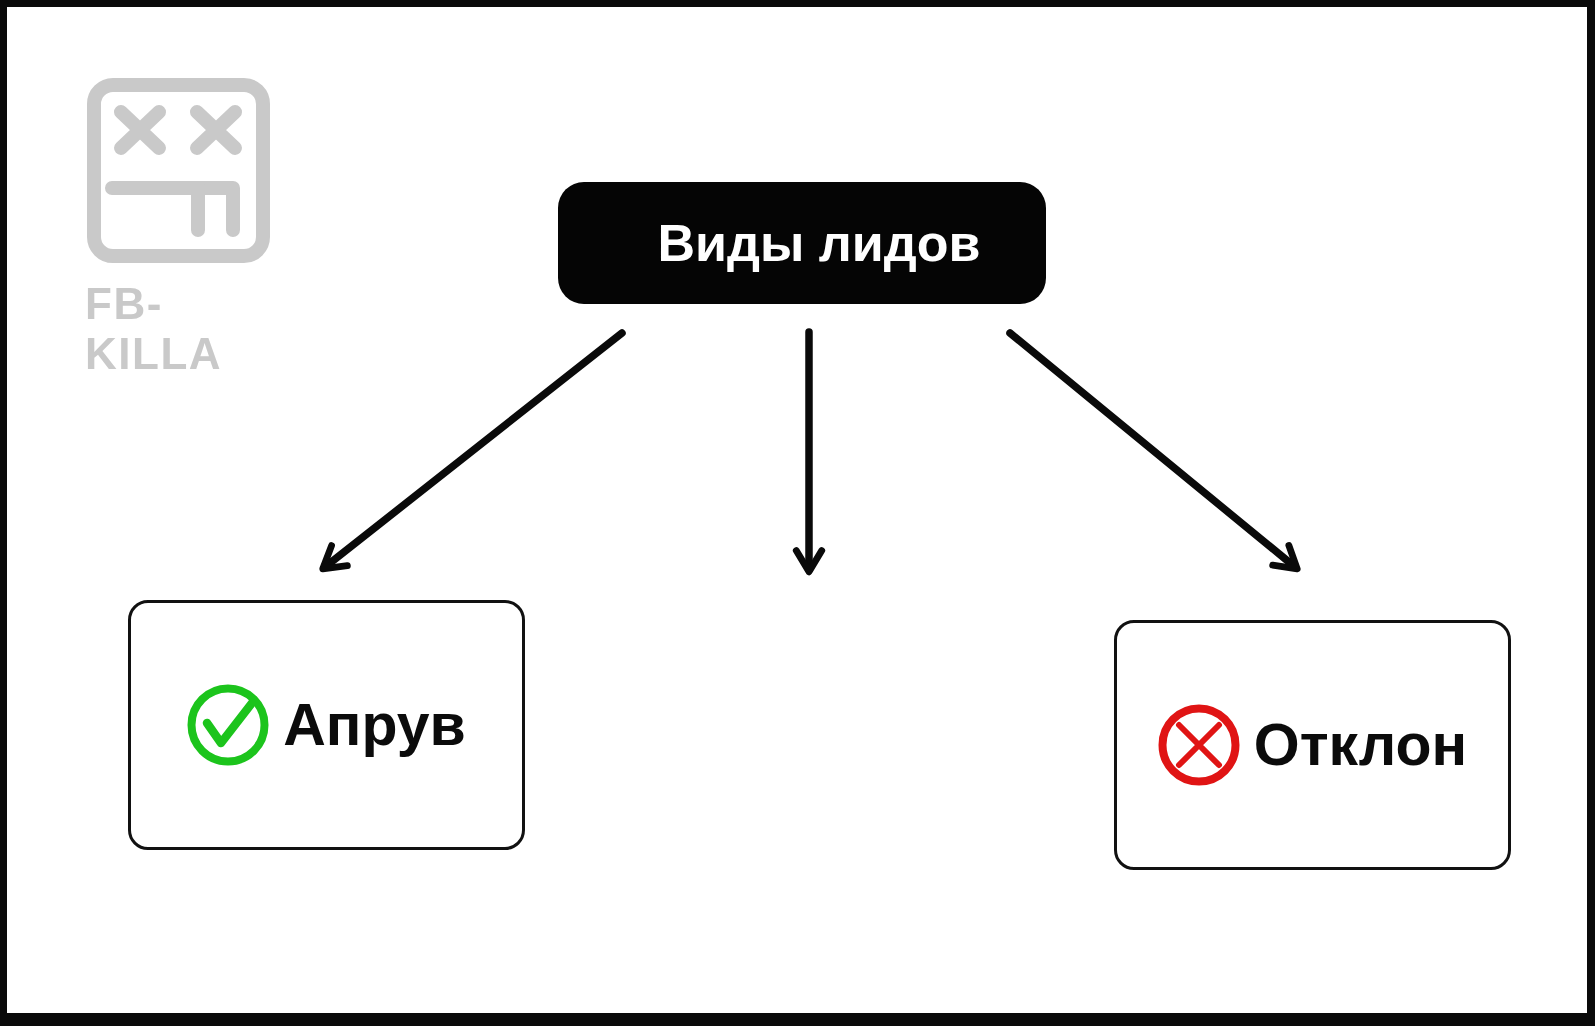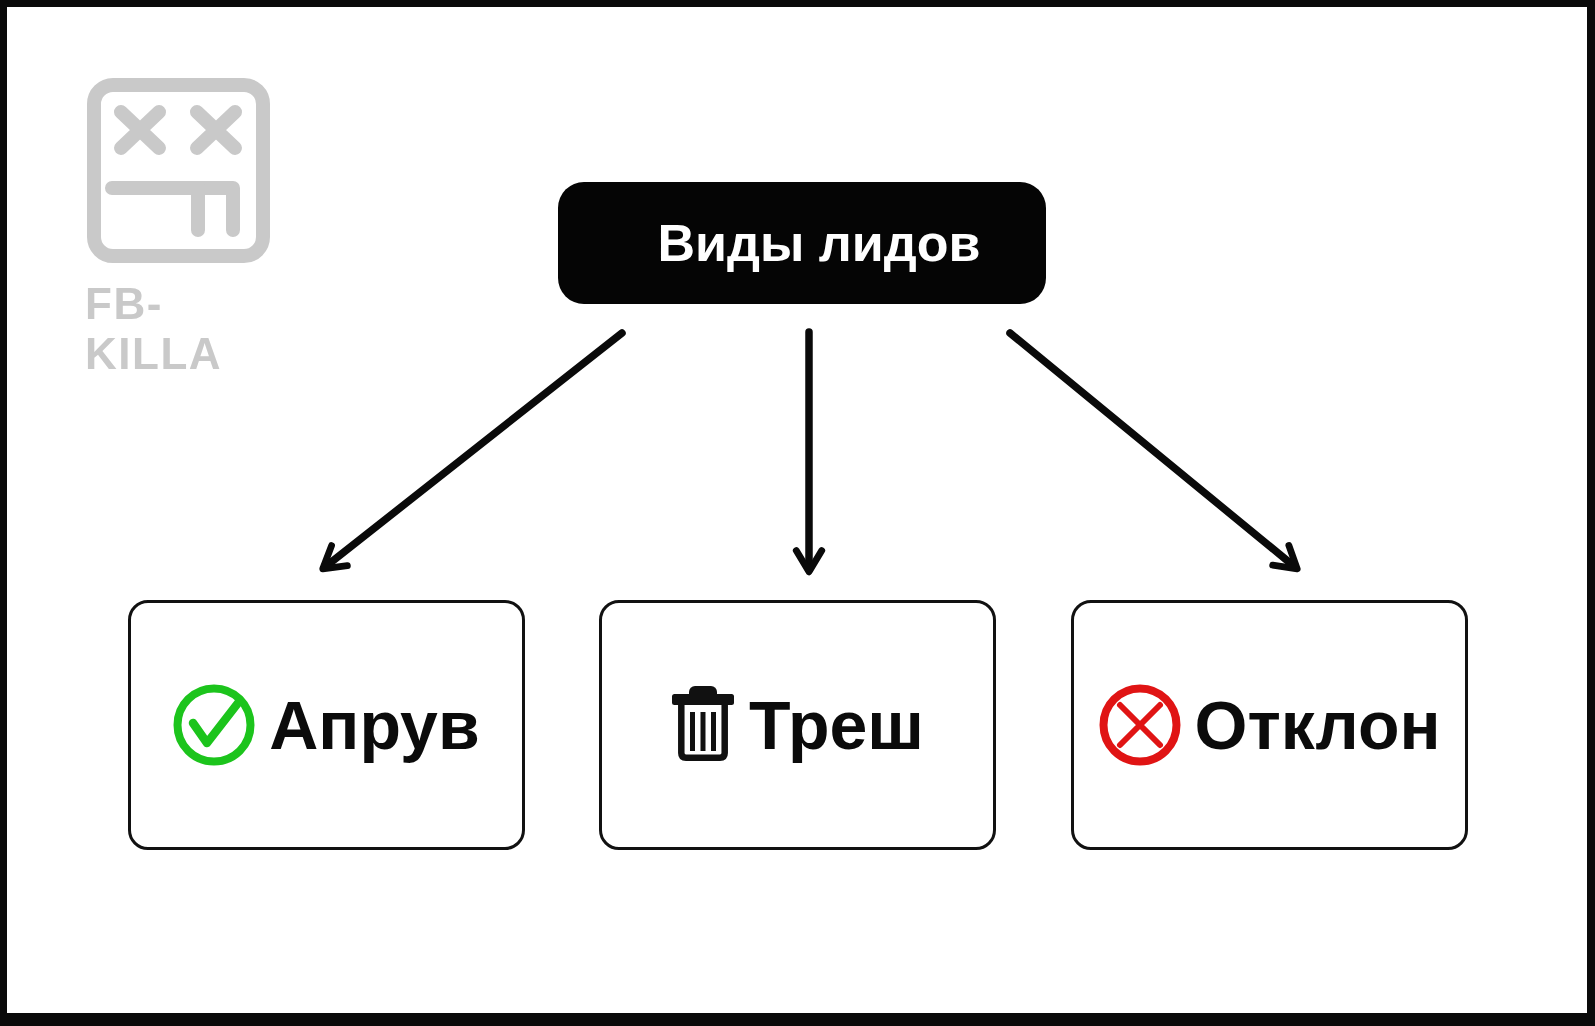--- a/index.html
+++ b/index.html
@@ -47,22 +47,22 @@
     position: absolute; top: 593px;
     width: 397px; height: 250px;
     background: #fff;
     border: 3px solid var(--card-border, #111);
     border-radius: 20px;
     display: flex; align-items: center; justify-content: center;
     gap: 14px;
   }
   .card-approve { left: 121px; }
   .card-trash   { left: 592px; }
-  .card-decline { left: 1064px; }
-  .card .label { font-size: 68px; font-weight: 700; color: #0b0b0b; }
+  .card-decline { left: 1107px; margin-top: 20px; }
+  .card .label { font-size: 59px; font-weight: 700; color: #0b0b0b; }
   .card svg { display: block; flex: 0 0 auto; }
 </style>
 </head>
 <body>
 
 <div class="frame">
 
   <div class="logo">
     <svg width="187" height="189" viewBox="0 0 187 189">
       <g fill="none" stroke="var(--logo-gray,#c9c9c9)" stroke-width="14" stroke-linecap="round" stroke-linejoin="round">
@@ -99,35 +99,20 @@
   <div class="card card-approve">
     <svg width="82" height="82" viewBox="0 0 82 82">
       <g fill="none" stroke="var(--green,#1cc41c)" stroke-linecap="round" stroke-linejoin="round">
         <circle cx="41" cy="41" r="36.5" stroke-width="8"></circle>
         <path d="M20 39 L34 59 L65 19" stroke-width="8.5"></path>
       </g>
     </svg>
     <span class="label">Апрув</span>
   </div>
 
-  <div class="card card-trash">
-    <svg width="64" height="78" viewBox="0 0 64 78">
-      <g fill="var(--card-border,#111)">
-        <rect x="18" y="0" width="28" height="14" rx="6"></rect>
-        <rect x="1" y="8" width="62" height="11" rx="2.5"></rect>
-      </g>
-      <path d="M10.3 19 L10.3 67 Q10.3 71.7 15 71.7 L49 71.7 Q53.7 71.7 53.7 67 L53.7 19" fill="none" stroke="var(--card-border,#111)" stroke-width="6.5"></path>
-      <g stroke="var(--card-border,#111)" stroke-width="5">
-        <path d="M21.5 26 V65"></path>
-        <path d="M32 26 V65"></path>
-        <path d="M42.5 26 V65"></path>
-      </g>
-    </svg>
-    <span class="label">Треш</span>
-  </div>
 
   <div class="card card-decline">
     <svg width="82" height="82" viewBox="0 0 82 82">
       <g fill="none" stroke="var(--red,#e01414)" stroke-linecap="round">
         <circle cx="41" cy="41" r="36.5" stroke-width="8"></circle>
         <path d="M21 21 L61 61 M61 21 L21 61" stroke-width="6"></path>
       </g>
     </svg>
     <span class="label">Отклон</span>
   </div>

